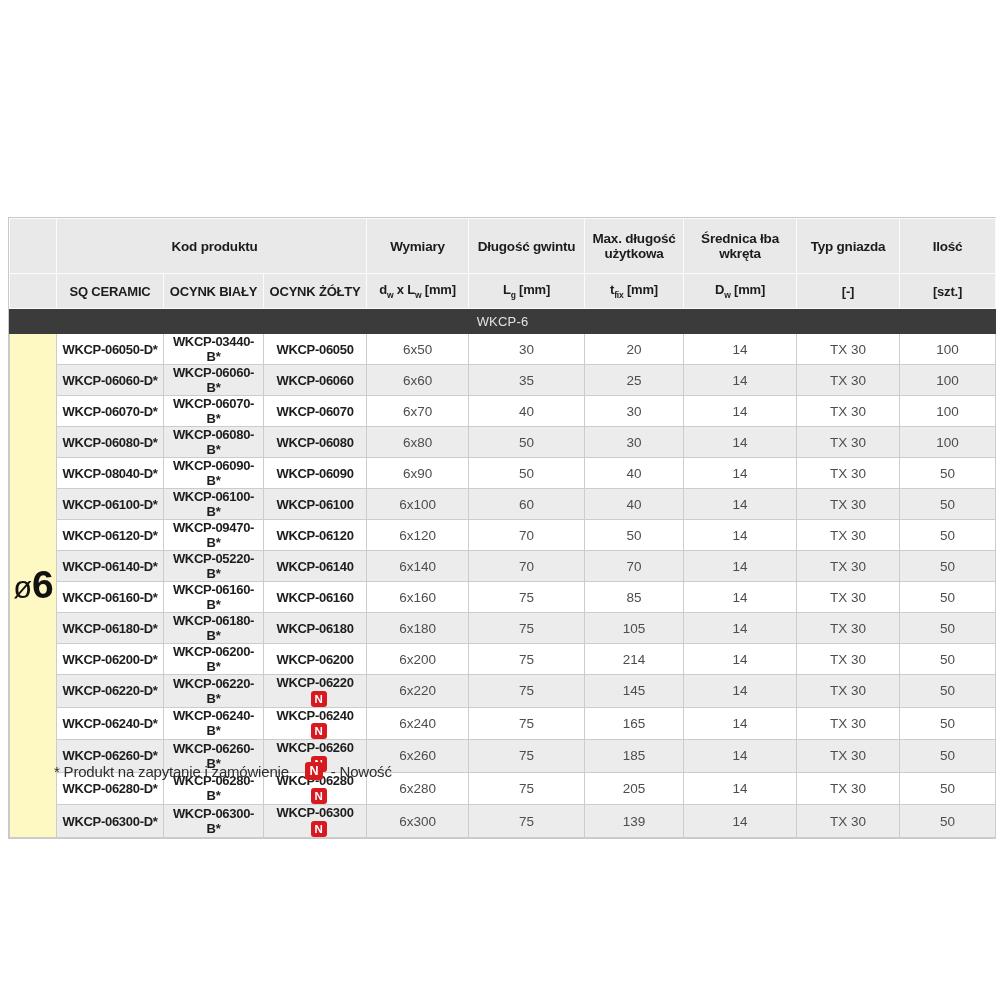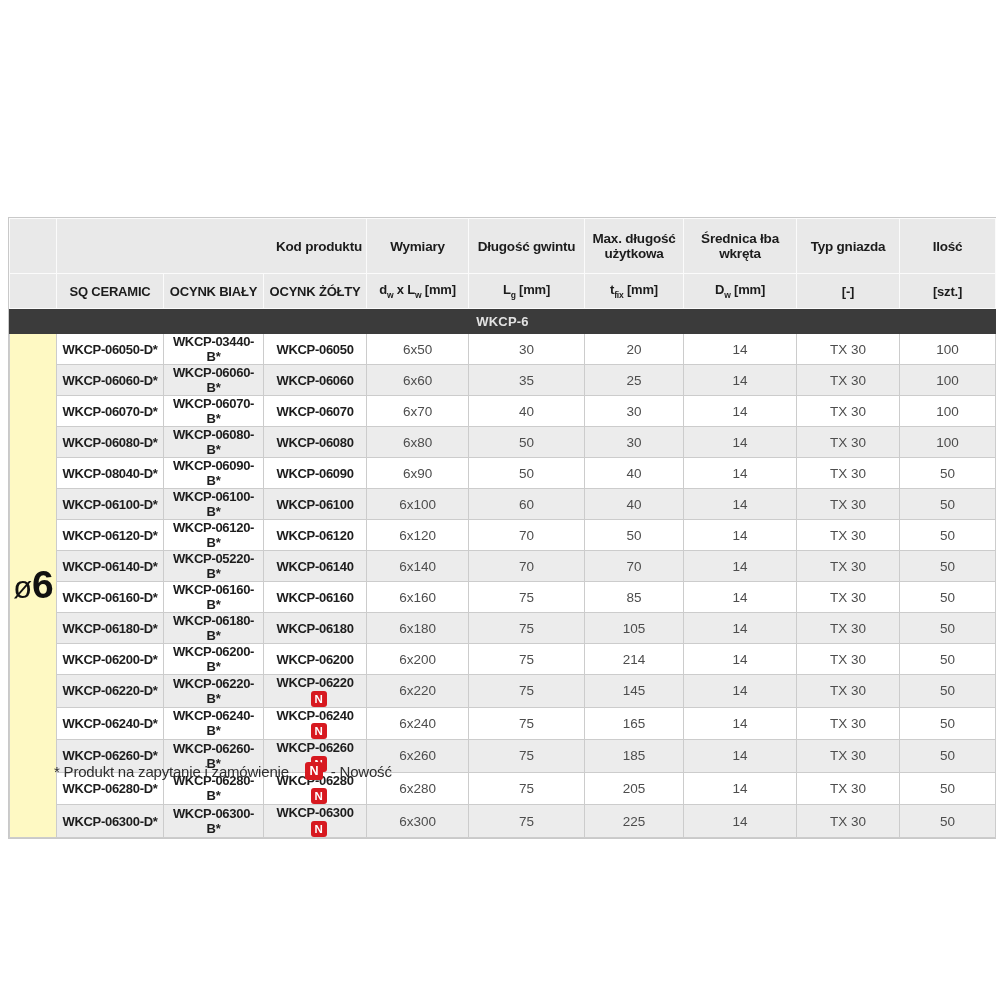--- a/index.html
+++ b/index.html
@@ -20,21 +20,21 @@
   tr.h1 th { height:50px; }
   tr.h2 th { height:30px; font-size:13px; }
   .ss { font-size:8.5px; vertical-align:-4px; font-weight:700; }
   tbody td {
     border:1px solid #cccccc; text-align:center;
     height:25.4px; font-size:13.5px; padding:0 3px;
     background:#ffffff;
   }
   tr.band td {
     background:#3b3b3b; color:#e2e2e2; border:1px solid #3b3b3b;
-    height:24px; font-size:13px; font-weight:700; letter-spacing:0.2px;
+    height:24px; font-size:13px; font-weight:400; letter-spacing:0.2px;
   }
   td.code { font-weight:700; color:#1d1d1d; font-size:13px; letter-spacing:-0.3px; }
   td.val  { color:#4d4d4d; font-weight:400; }
   tr.alt td { background:#ececec; }
   td.diam { background:#fef9c3; vertical-align:middle; text-align:center; }
   .diam-sym { font-size:31px; font-weight:400; color:#111; }
   .diam-num { font-size:39px; font-weight:700; color:#111; letter-spacing:-1px; }
   .nbadge {
     display:inline-block; width:16px; height:16px; line-height:16px;
     background:#d71920; color:#ffffff; font-weight:700; font-size:11.5px;
@@ -64,21 +64,21 @@
           <col style="width:102px">
           <col style="width:116px">
         <col style="width:99px">
           <col style="width:113px">
           <col style="width:103px">
         <col style="width:96px">
       </colgroup>
       <thead>
         <tr class="h1">
           <th></th>
-          <th colspan="3" style="text-align:right; padding-left:10px;margin-left:24px;">Kod produktu</th>
+          <th colspan="3" style="text-align:center; padding-left:10px;margin-left:24px;">Kod produktu</th>
           <th>Wymiary</th>
           <th>Długość gwintu</th>
           <th>Max. długość użytkowa</th>
           <th>Średnica łba wkręta</th>
           <th>Typ gniazda</th>
           <th>Ilość</th>
         </tr>
         <tr class="h2">
           <th></th>
           <th>SQ CERAMIC</th>
@@ -158,21 +158,21 @@
             <td class="code"><span>WKCP-06100</span></td>
             <td class="val"><span>6x100</span></td>
             <td class="val"><span>60</span></td>
             <td class="val"><span>40</span></td>
             <td class="val"><span>14</span></td>
             <td class="val"><span>TX 30</span></td>
             <td class="val"><span>50</span></td>
           </tr>
           <tr>
             <td class="code"><span>WKCP-06120-D*</span></td>
-            <td class="code"><span>WKCP-06120-B*</span></td>
+            <td class="code"><span>WKCP-09470-B*</span></td>
             <td class="code"><span>WKCP-06120</span></td>
             <td class="val"><span>6x120</span></td>
             <td class="val"><span>70</span></td>
             <td class="val"><span>50</span></td>
             <td class="val"><span>14</span></td>
             <td class="val"><span>TX 30</span></td>
             <td class="val"><span>50</span></td>
           </tr>
           <tr class="alt">
             <td class="code"><span>WKCP-06140-D*</span></td>
@@ -261,21 +261,21 @@
             <td class="val"><span>14</span></td>
             <td class="val"><span>TX 30</span></td>
             <td class="val"><span>50</span></td>
           </tr>
           <tr class="alt">
             <td class="code"><span>WKCP-06300-D*</span></td>
             <td class="code"><span>WKCP-06300-B*</span></td>
             <td class="code"><span>WKCP-06300</span><span class="nbadge">N</span></td>
             <td class="val"><span>6x300</span></td>
             <td class="val"><span>75</span></td>
-            <td class="val"><span>225</span></td>
+            <td class="val"><span>139</span></td>
             <td class="val"><span>14</span></td>
             <td class="val"><span>TX 30</span></td>
             <td class="val"><span>50</span></td>
           </tr>
         </tbody>
     </table>
   </div>
 
   <div class="legend">
     <span>* Produkt na zapytanie i zamówienie</span>

